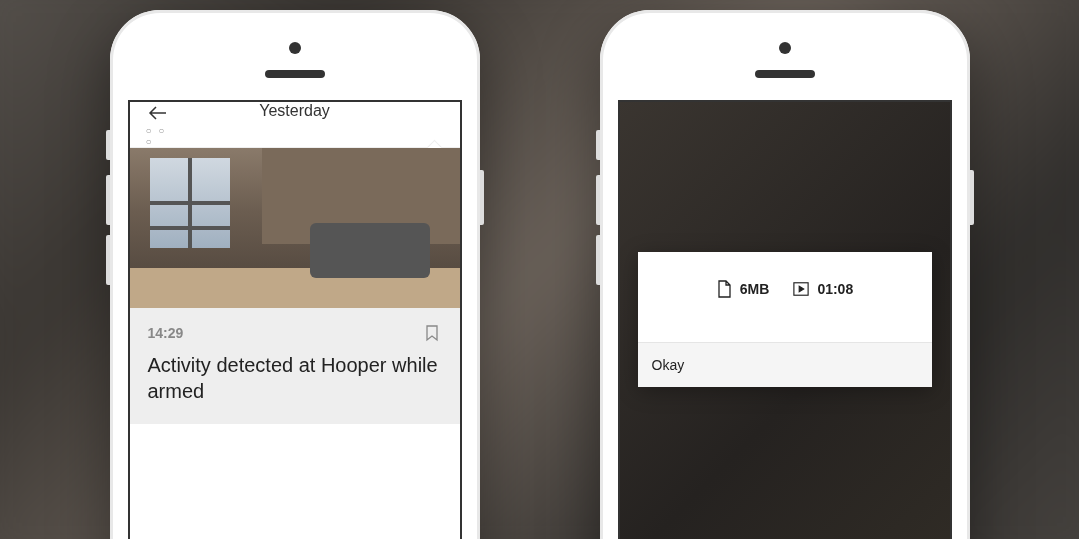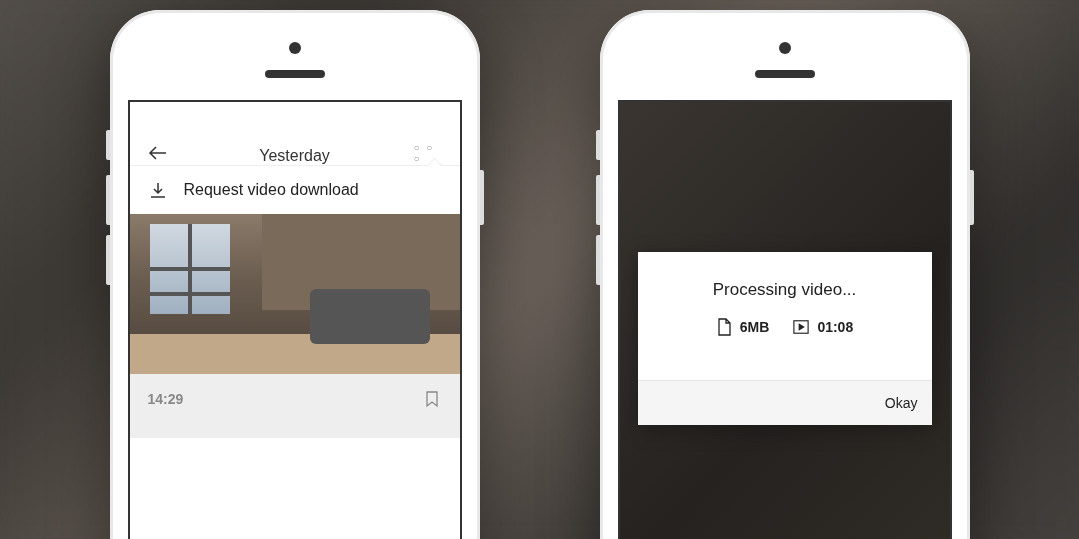--- a/index.html
+++ b/index.html
@@ -15,21 +15,21 @@
     .phone::before { content: ""; position: absolute; top: 32px; left: 50%; transform: translateX(-50%); width: 12px; height: 12px; border-radius: 50%; background: #333; }
     .phone::after { content: ""; position: absolute; top: 60px; left: 50%; transform: translateX(-50%); width: 60px; height: 8px; border-radius: 4px; background: #333; }
     .phone-btn-left { position: absolute; left: -4px; top: 120px; width: 4px; height: 30px; background: #ddd; border-radius: 2px 0 0 2px; }
     .phone-btn-left2 { position: absolute; left: -4px; top: 165px; width: 4px; height: 50px; background: #ddd; border-radius: 2px 0 0 2px; }
     .phone-btn-left3 { position: absolute; left: -4px; top: 225px; width: 4px; height: 50px; background: #ddd; border-radius: 2px 0 0 2px; }
     .phone-btn-right { position: absolute; right: -4px; top: 160px; width: 4px; height: 55px; background: #ddd; border-radius: 0 2px 2px 0; }
     
     .screen { width: 100%; height: 100%; background: #fff; border: 2px solid #333; border-bottom: none; overflow: hidden; position: relative; }
     
     
-    .header { height: 64px; display: flex; align-items: flex-end; justify-content: space-between; padding: 0 16px; border-bottom: 1px solid #eee; background: #fff; position: relative; }
+    .header { height: 46px; display: flex; align-items: flex-start; justify-content: space-between; padding: 0 16px; border-bottom: 1px solid #eee; background: #fff; position: relative; flex-direction: column; }
     .header-title { position: absolute; left: 50%; transform: translateX(-50%); font-size: 16px; color: #333; }
     .back-btn { width: 24px; height: 24px; display: flex; align-items: center; justify-content: center; }
     .more-btn { width: 30px; height: 24px; display: flex; align-items: center; justify-content: center; color: #999; letter-spacing: 2px; font-size: 10px; }
     
     .dropdown { background: #fff; position: relative; }
     .dropdown::before { content: ""; position: absolute; top: -6px; right: 20px; width: 10px; height: 10px; background: #fff; border-left: 1px solid #eee; border-top: 1px solid #eee; transform: rotate(45deg); }
     .dropdown-item { display: flex; align-items: center; gap: 16px; padding: 14px 18px; border-bottom: 1px solid #eee; font-size: 16px; color: #222; }
     .dropdown-item:last-child { border-bottom: none; }
     .dropdown-icon { width: 20px; height: 20px; display: flex; align-items: center; justify-content: center; flex-shrink: 0; }
     
@@ -49,21 +49,21 @@
     
     .screen-dark { background: #2a2725; position: relative; }
     .dark-bg { position: absolute; inset: 0; background: linear-gradient(135deg, #3a3530 0%, #252220 50%, #353028 100%); }
     .modal { position: absolute; left: 18px; right: 18px; top: 150px; background: #fff; box-shadow: 0 4px 20px rgba(0,0,0,0.3); }
     .modal-body { padding: 28px 24px 24px; text-align: center; }
     .modal-title { font-size: 17px; color: #222; margin-bottom: 18px; font-weight: 400; }
     .modal-stats { display: flex; justify-content: center; gap: 24px; margin-bottom: 20px; }
     .stat { display: flex; align-items: center; gap: 8px; font-size: 14px; font-weight: 600; color: #222; }
     .stat-icon { width: 16px; height: 18px; }
     .modal-text { font-size: 13px; color: #555; line-height: 1.5; }
-    .modal-footer { border-top: 1px solid #e5e5e5; background: #f5f5f5; padding: 14px; text-align: right; font-size: 14px; color: #222; }
+    .modal-footer { border-top: 1px solid #e5e5e5; background: #f5f5f5; padding: 14px; text-align: left; font-size: 14px; color: #222; }
   </style>
 </head>
 <body>
 
 <div class="bg-blur"></div>
 <div class="stage">
 
   <div class="phone">
     <div class="phone-btn-left"></div>
       <div class="phone-btn-left2"></div>
@@ -77,62 +77,54 @@
               <path d="M8 2 L2 8 L8 14 M2 8 L18 8"></path>
             </svg>
         </div>
         <div class="header-title">Yesterday</div>
         <div class="more-btn">
           <span>○ ○ ○</span>
         </div>
       </div>
 
       <div class="dropdown">
-        <div class="dropdown-item">
-          <span class="dropdown-icon">
-            <svg width="18" height="18" viewBox="0 0 18 18" fill="none" stroke="#333" stroke-width="1.5">
-                <path d="M9 2 L9 12 M5 8 L9 12 L13 8 M2 16 L16 16"></path>
-              </svg>
-          </span>
-          <span>Request video download</span>
-        </div>
       </div>
 
       <div class="video-thumb">
         <div class="room-wall"></div>
         <div class="room-window"></div>
         <div class="room-floor"></div>
         <div class="room-couch"></div>
       </div>
 
       <div class="activity-card">
         <div class="activity-meta">
           <span class="activity-time">14:29</span>
           <span class="bookmark">
             <svg width="16" height="18" viewBox="0 0 16 18" fill="none" stroke="#888" stroke-width="1.3">
                 <path d="M3 2 L13 2 L13 16 L8 12 L3 16 Z"></path>
               </svg>
           </span>
         </div>
+        <div class="activity-title">Activity detected at Hooper while armed</div>
       </div>
 
     </div>
   </div>
 
   <div class="phone">
     <div class="phone-btn-left"></div>
       <div class="phone-btn-left2"></div>
       <div class="phone-btn-left3"></div>
       <div class="phone-btn-right"></div>
     <div class="screen screen-dark">
       <div class="dark-bg"></div>
 
       <div class="modal">
         <div class="modal-body">
-          <div class="modal-title">Processing video...</div>
           <div class="modal-stats">
             <div class="stat">
               <svg class="stat-icon" width="14" height="18" viewBox="0 0 14 18" fill="none" stroke="#222" stroke-width="1.3">
                   <path d="M2 1 L9 1 L13 5 L13 17 L2 17 Z M9 1 L9 5 L13 5"></path>
                 </svg>
               <span>6MB</span>
             </div>
             <div class="stat">
               <svg class="stat-icon" width="18" height="16" viewBox="0 0 18 16" fill="none" stroke="#222" stroke-width="1.3">
                   <rect x="1" y="1" width="16" height="14"></rect>

